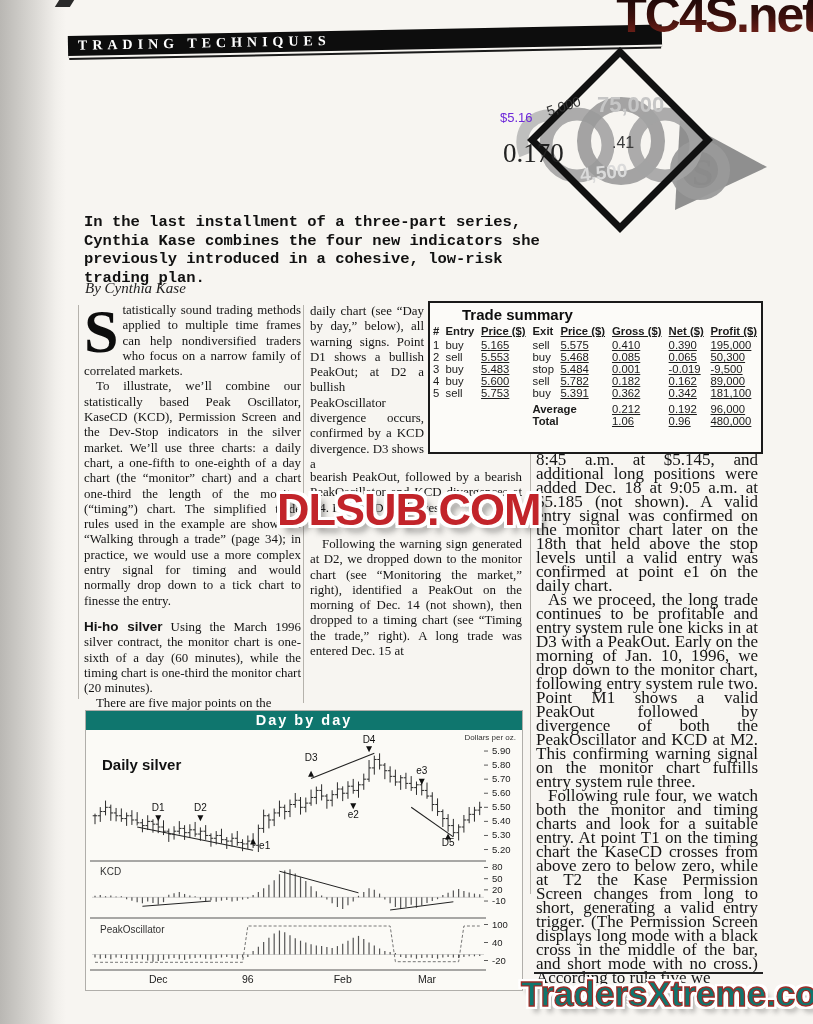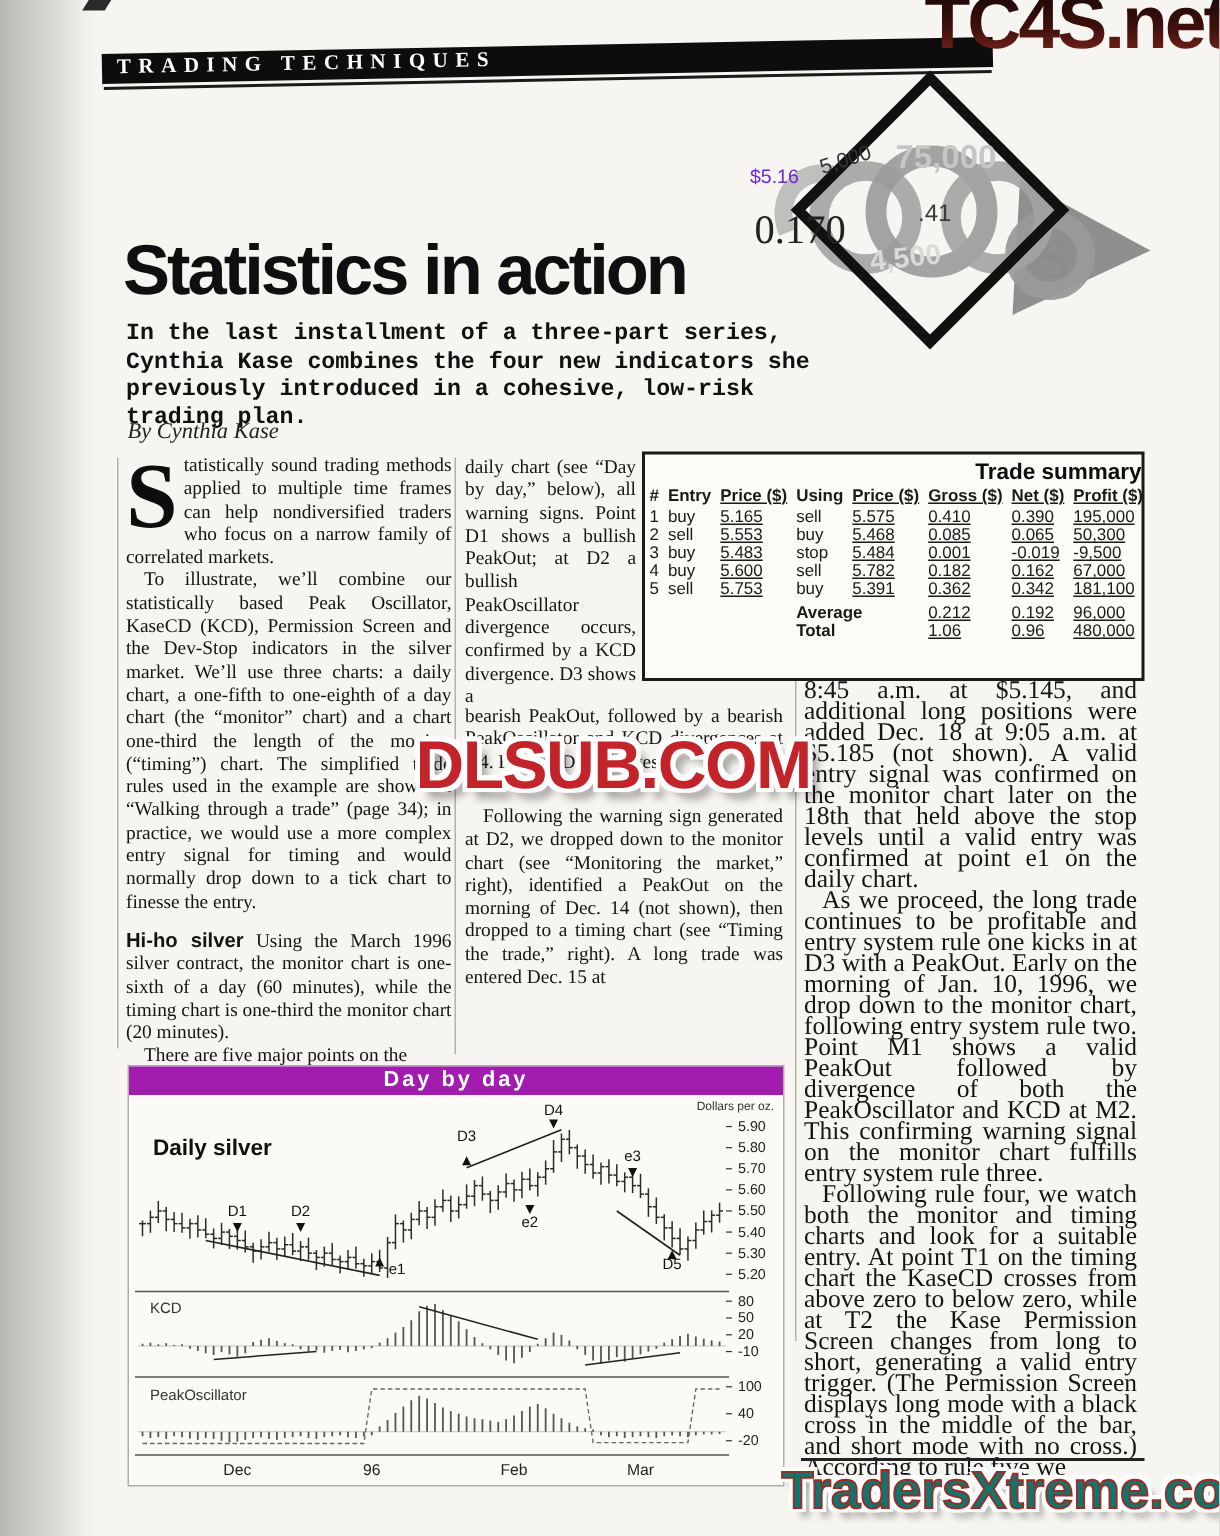--- a/index.html
+++ b/index.html
@@ -54,30 +54,30 @@
   .dropcap{float:left;font-size:62px;line-height:48px;font-weight:700;padding:4px 4px 0 0;color:#0d0d0d;}
   .runin{font-family:"Liberation Sans",sans-serif;font-weight:700;font-size:13.5px;}
   .sp{height:10px;}
   .vrule{width:1px;background:#b5b2ac;}
   #rule-l{left:78px;top:305px;height:394px;}
   #rule-m{left:303px;top:305px;height:398px;}
   #rule-r{left:530px;top:452px;height:442px;}
   
   #trade-box{left:428px;top:301px;width:331px;height:149px;background:#fcfbf8;
     border:2px solid #1a1a1a;z-index:5;font-family:"Liberation Sans",sans-serif;}
-  #trade-title{text-align:right;font-weight:700;font-size:15px;margin:3px 0 2px 0;color:#0d0d0d;}
+  #trade-title{text-align:left;font-weight:700;font-size:15px;margin:3px 0 2px 0;color:#0d0d0d;padding-left:32px;}
   #trade-table{border-collapse:collapse;width:100%;font-size:11.3px;color:#1a1a1a;}
   #trade-table th{font-weight:700;padding:0 3px 2px 3px;white-space:nowrap;}
   #trade-table td{padding:0 3px;white-space:nowrap;}
   #trade-table .num{text-align:left;text-decoration:underline;}
   #trade-table .lft{text-align:left;}
   #trade-table .sumlbl{font-weight:700;}
   
   #chart-box{left:85px;top:710px;width:436px;height:279px;background:#fbfaf6;border:1px solid #b0aeaa;z-index:3;}
-  #chart-header{height:19px;background:#a21caf;color:#fff;text-align:center;
+  #chart-header{height:19px;background:#0f766e;color:#fff;text-align:center;
     font-family:"Liberation Sans",sans-serif;font-weight:700;font-size:14.5px;letter-spacing:2px;line-height:19px;}
   #chartsvg text{font-family:"Liberation Sans",sans-serif;}
   
   #caption{left:534px;top:904px;width:229px;font-family:"Liberation Sans",sans-serif;font-weight:700;
     font-size:12.6px;line-height:15.8px;color:#111;text-align:justify;}
   #caption-rule{left:534px;top:972px;width:229px;height:2px;background:#222;}
   #art{left:495px;top:45px;z-index:5;}
 </style>
 </head>
 <body>
@@ -103,21 +103,20 @@
     <path d="M30,110 C20,85 40,65 62,72" fill="none" stroke="#b5b5b5" stroke-width="12" opacity="0.85"></path>
     <polygon points="125,7 213,95 125,183 37,95" fill="none" stroke="#111" stroke-width="7"></polygon>
   </svg>
   <span id="dn1" class="abs decor-num">$5.16</span>
   <span id="dn2" class="abs decor-num">5,000</span>
   <span id="dn3" class="abs decor-num">75,000</span>
   <span id="dn4" class="abs decor-num">.41</span>
   <span id="dn5" class="abs decor-num">0.170</span>
   <span id="dn6" class="abs decor-num">4,500</span>
 
-  <h1 id="headline" class="abs" style="margin:0;">Statistics in action</h1>
   <div id="subtitle" class="abs">In the last installment of a three-part series, Cynthia Kase combines the four new indicators she previously introduced in a cohesive, low-risk trading plan.</div>
   <div id="byline" class="abs">By Cynthia Kase</div>
 
   <div id="rule-l" class="abs vrule"></div>
   <div id="rule-m" class="abs vrule"></div>
   <div id="rule-r" class="abs vrule"></div>
 
   <div id="col1" class="abs bodycol">
     <p><span class="dropcap">S</span><span>tatistically sound trading methods applied to multiple time frames can help nondiversified traders who focus on a narrow family of correlated markets.</span></p>
     <p class="ind">To illustrate, we’ll combine our statistically based Peak Oscillator, KaseCD (KCD), Permission Screen and the Dev-Stop indicators in the silver market. We’ll use three charts: a daily chart, a one-fifth to one-eighth of a day chart (the “monitor” chart) and a chart one-third the length of the monitor (“timing”) chart. The simplified trade rules used in the example are shown in “Walking through a trade” (page 34); in practice, we would use a more complex entry signal for timing and would normally drop down to a tick chart to finesse the entry.</p>
@@ -144,21 +143,21 @@
   </div>
 
   <div id="trade-box" class="abs">
     <div id="trade-title">Trade summary</div>
     <table id="trade-table">
       <thead>
           <tr id="t-head">
             <th class="lft">#</th>
             <th class="lft">Entry</th>
             <th class="num">Price ($)</th>
-            <th class="lft">Using</th>
+            <th class="lft">Exit</th>
             <th class="num">Price ($)</th>
             <th class="num">Gross ($)</th>
             <th class="num">Net ($)</th>
             <th class="num">Profit ($)</th>
           </tr>
         </thead>
       <tbody id="t-body">
           <tr>
             <td class="lft">1</td>
             <td class="lft">buy</td>
@@ -190,21 +189,21 @@
             <td class="num">-9,500</td>
           </tr>
           <tr>
             <td class="lft">4</td>
             <td class="lft">buy</td>
             <td class="num">5.600</td>
             <td class="lft">sell</td>
             <td class="num">5.782</td>
             <td class="num">0.182</td>
             <td class="num">0.162</td>
-            <td class="num">67,000</td>
+            <td class="num">89,000</td>
           </tr>
           <tr>
             <td class="lft">5</td>
             <td class="lft">sell</td>
             <td class="num">5.753</td>
             <td class="lft">buy</td>
             <td class="num">5.391</td>
             <td class="num">0.362</td>
             <td class="num">0.342</td>
             <td class="num">181,100</td>

